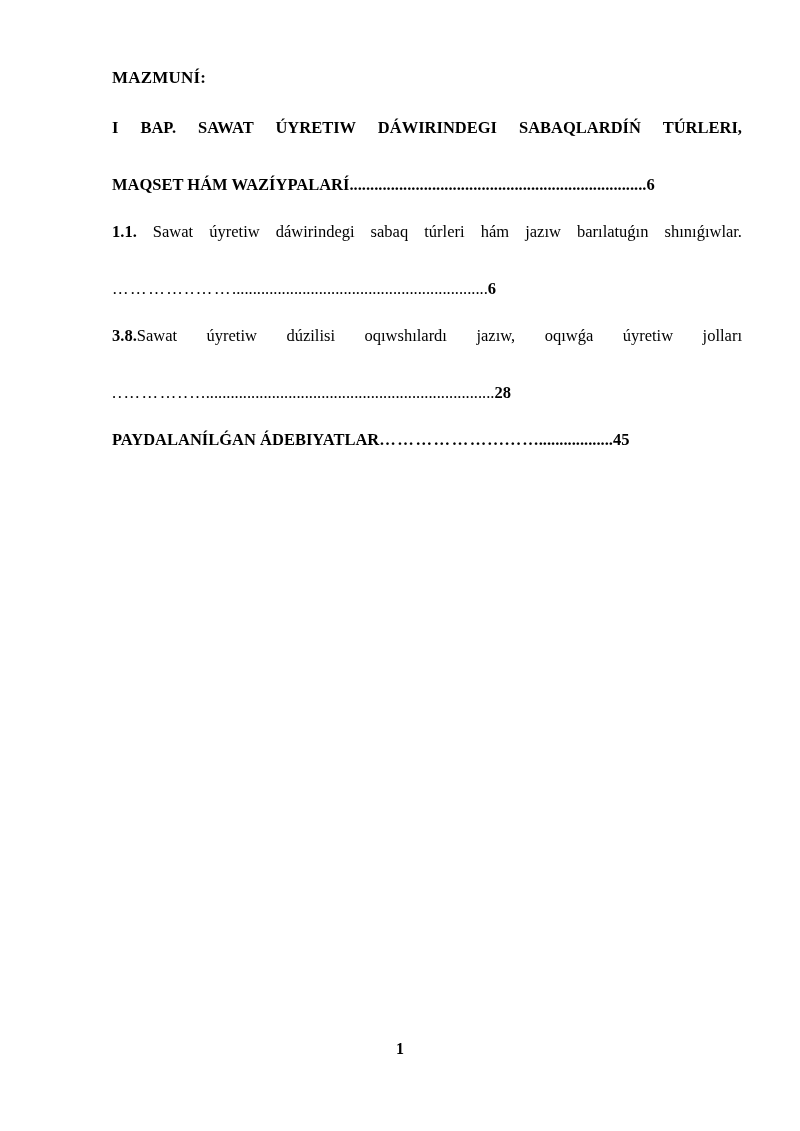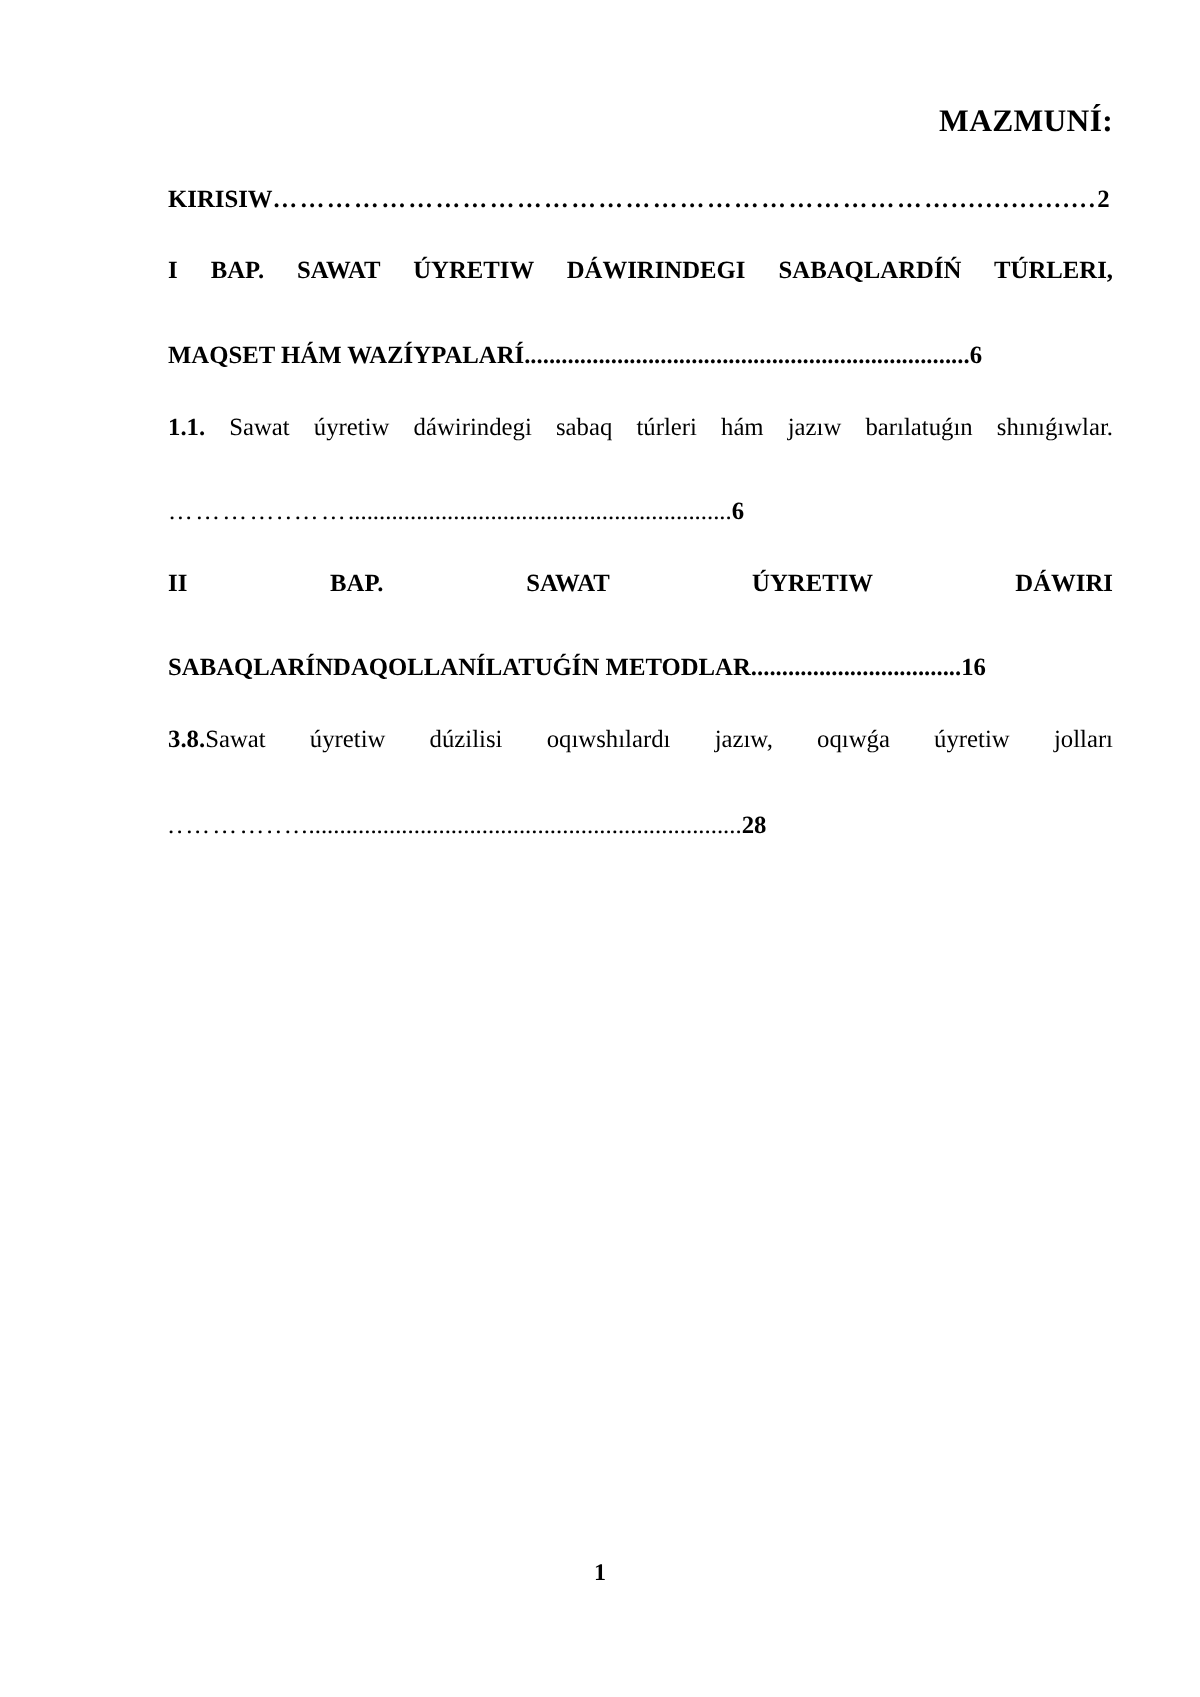--- a/index.html
+++ b/index.html
@@ -26,23 +26,23 @@
   }
 
   .content {
     position: absolute;
     left: 112px;
     top: 68px;
     width: 630px;
   }
 
   .toc-title {
-    text-align: right;
+    text-align: left;
     font-weight: bold;
-    font-size: 21px;
+    font-size: 17px;
     letter-spacing: 0.2px;
     margin: 0 0 26px 0;
   }
 
   .entry {
     margin: 0 0 19px 0;
     font-size: 16.5px;
     line-height: 1.72;
     text-align: justify;
     text-justify: inter-word;
@@ -86,40 +86,37 @@
   }
 </style>
 </head>
 <body>
 
 <div class="page">
   <div class="content">
 
     <div class="toc-title">MAZMUNÍ:</div>
 
-    <div class="entry bold-all">
-      <span>KIRISIW</span><span class="dots-wide">………………………………………………………………….................</span><span>2</span>
-    </div>
 
     <div class="entry bold-all">
       <span class="stretch" style="display:block;">I BAP. SAWAT ÚYRETIW DÁWIRINDEGI SABAQLARDÍŃ TÚRLERI,</span><span>MAQSET HÁM WAZÍYPALARÍ</span><span class="dots-tight">........................................................................</span><span>6</span>
     </div>
 
     <div class="entry">
       <span class="num">1.1.</span><span class="stretch" style="display:inline;"> Sawat úyretiw dáwirindegi sabaq túrleri hám jazıw barılatuǵın shınıǵıwlar.</span><span class="dots-wide">…………..……</span><span class="dots-tight">..............................................................</span><span class="num">6</span>
     </div>
 
 
-    <div class="entry bold-all">
-      <span class="stretch" style="display:block;">II BAP. SAWAT ÚYRETIW DÁWIRI</span><span>SABAQLARÍNDAQOLLANÍLATUǴÍN METODLAR</span><span class="dots-tight">..................................</span><span>16</span>
-    </div>
 
 
     <div class="entry">
       <span class="num">3.8.</span><span class="stretch" style="display:inline;">Sawat úyretiw dúzilisi oqıwshılardı jazıw, oqıwǵa  úyretiw jolları</span><span class="dots-wide">..………..</span><span class="dots-tight">…......................................................................</span><span class="num">28</span>
     </div>
 
 
+    <div class="entry bold-all">
+      <span>PAYDALANÍLǴAN ÁDEBIYATLAR</span><span class="dots-wide">………………......</span><span class="dots-tight">…..................</span><span>45</span>
+    </div>
 
   </div>
 
   <div class="page-num">1</div>
 </div>
 
 </body></html>

